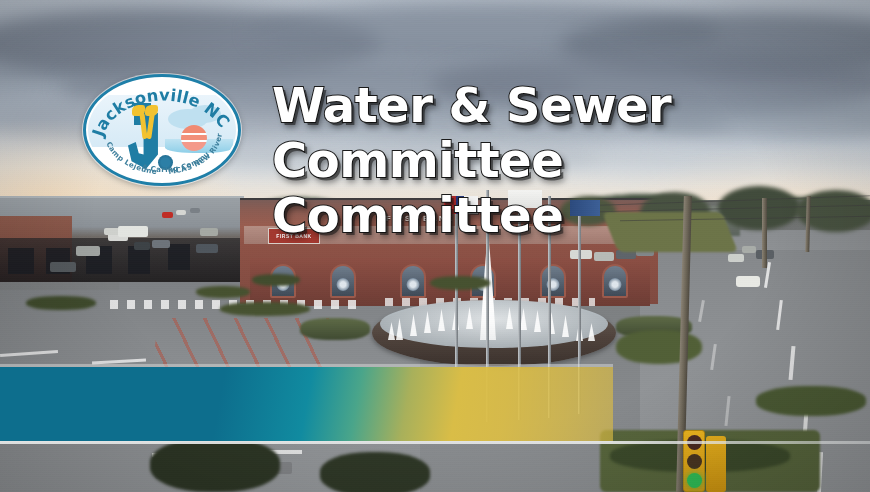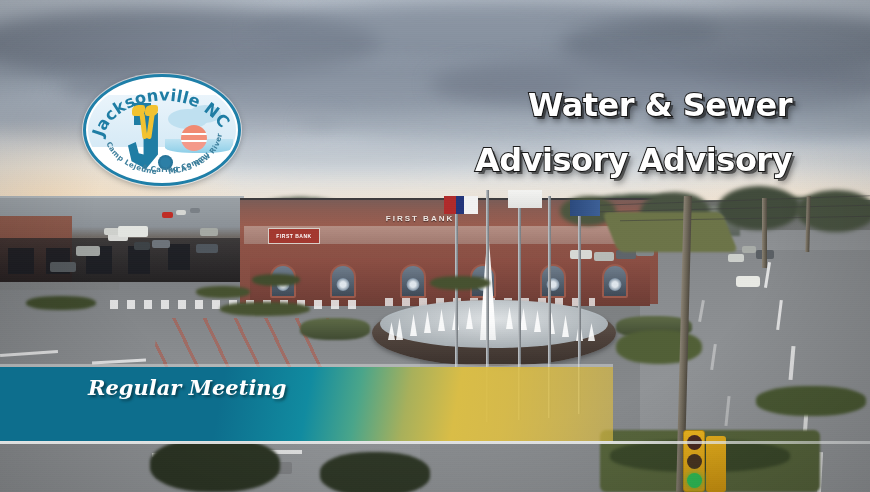--- a/index.html
+++ b/index.html
@@ -297,30 +297,29 @@
   .emblem{
     position:absolute; left:47%; top:76px; width:15px; height:15px; border-radius:50%;
     background:radial-gradient(circle,#2c7fa6 40%,#1b5f80 100%);
   }
 
   
   .title{
     position:absolute; left:272px; top:78px; width:520px;
     font-family:"DejaVu Sans", sans-serif;
     font-weight:700;
-    font-size:32px;
+    font-size:48px;
     line-height:55px;
     color:#ffffff;
     letter-spacing:-.5px;
     -webkit-text-stroke:2px #1b1b1b;
     paint-order:stroke fill;
     text-shadow:
       3px 3px 0 rgba(20,20,20,.55),
       4px 5px 6px rgba(0,0,0,.45);
-    text-align: right;
   }
   .title .l2{ display:block; }
 
   
   .banner{
     position:absolute; left:0; top:367px; width:613px; height:74px;
     background:linear-gradient(100deg,
         #0d6e8d 0%,
         #0d6e8d 36%,
         #118ba0 50%,
@@ -573,23 +572,22 @@
           <text font-family="DejaVu Sans, sans-serif" font-size="7.5" font-weight="700" fill="#3d7f9c" letter-spacing="0.4">
             <textPath href="#botArcC" startOffset="28%">A Caring Community</textPath>
           </text>
         </svg>
       </div>
     </div>
   </div>
 
   <div class="title">
     <span>Water &amp; Sewer</span>
-    <span class="l2">Advisory Advisory</span>
+    <span class="l2">Committee Committee</span>
   </div>
 
   <div class="banner-top"></div>
   <div class="banner"></div>
   <div class="banner-edge"></div>
   <div class="banner-text">
-    <span>Regular Meeting</span>
   </div>
 
 </div>
 
 </body></html>

